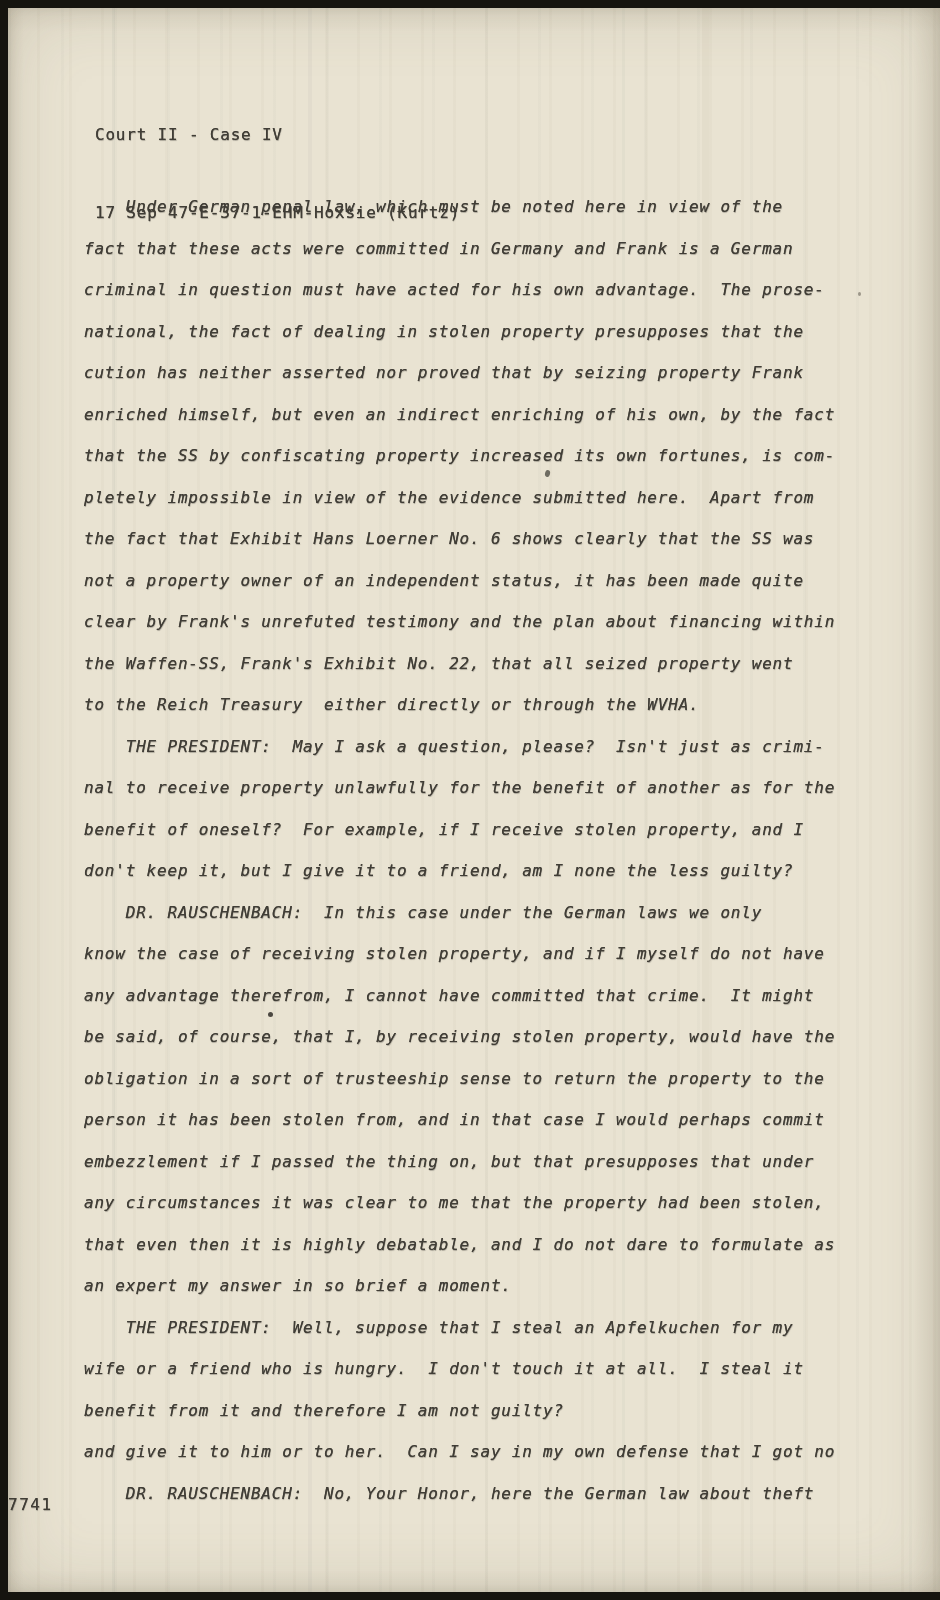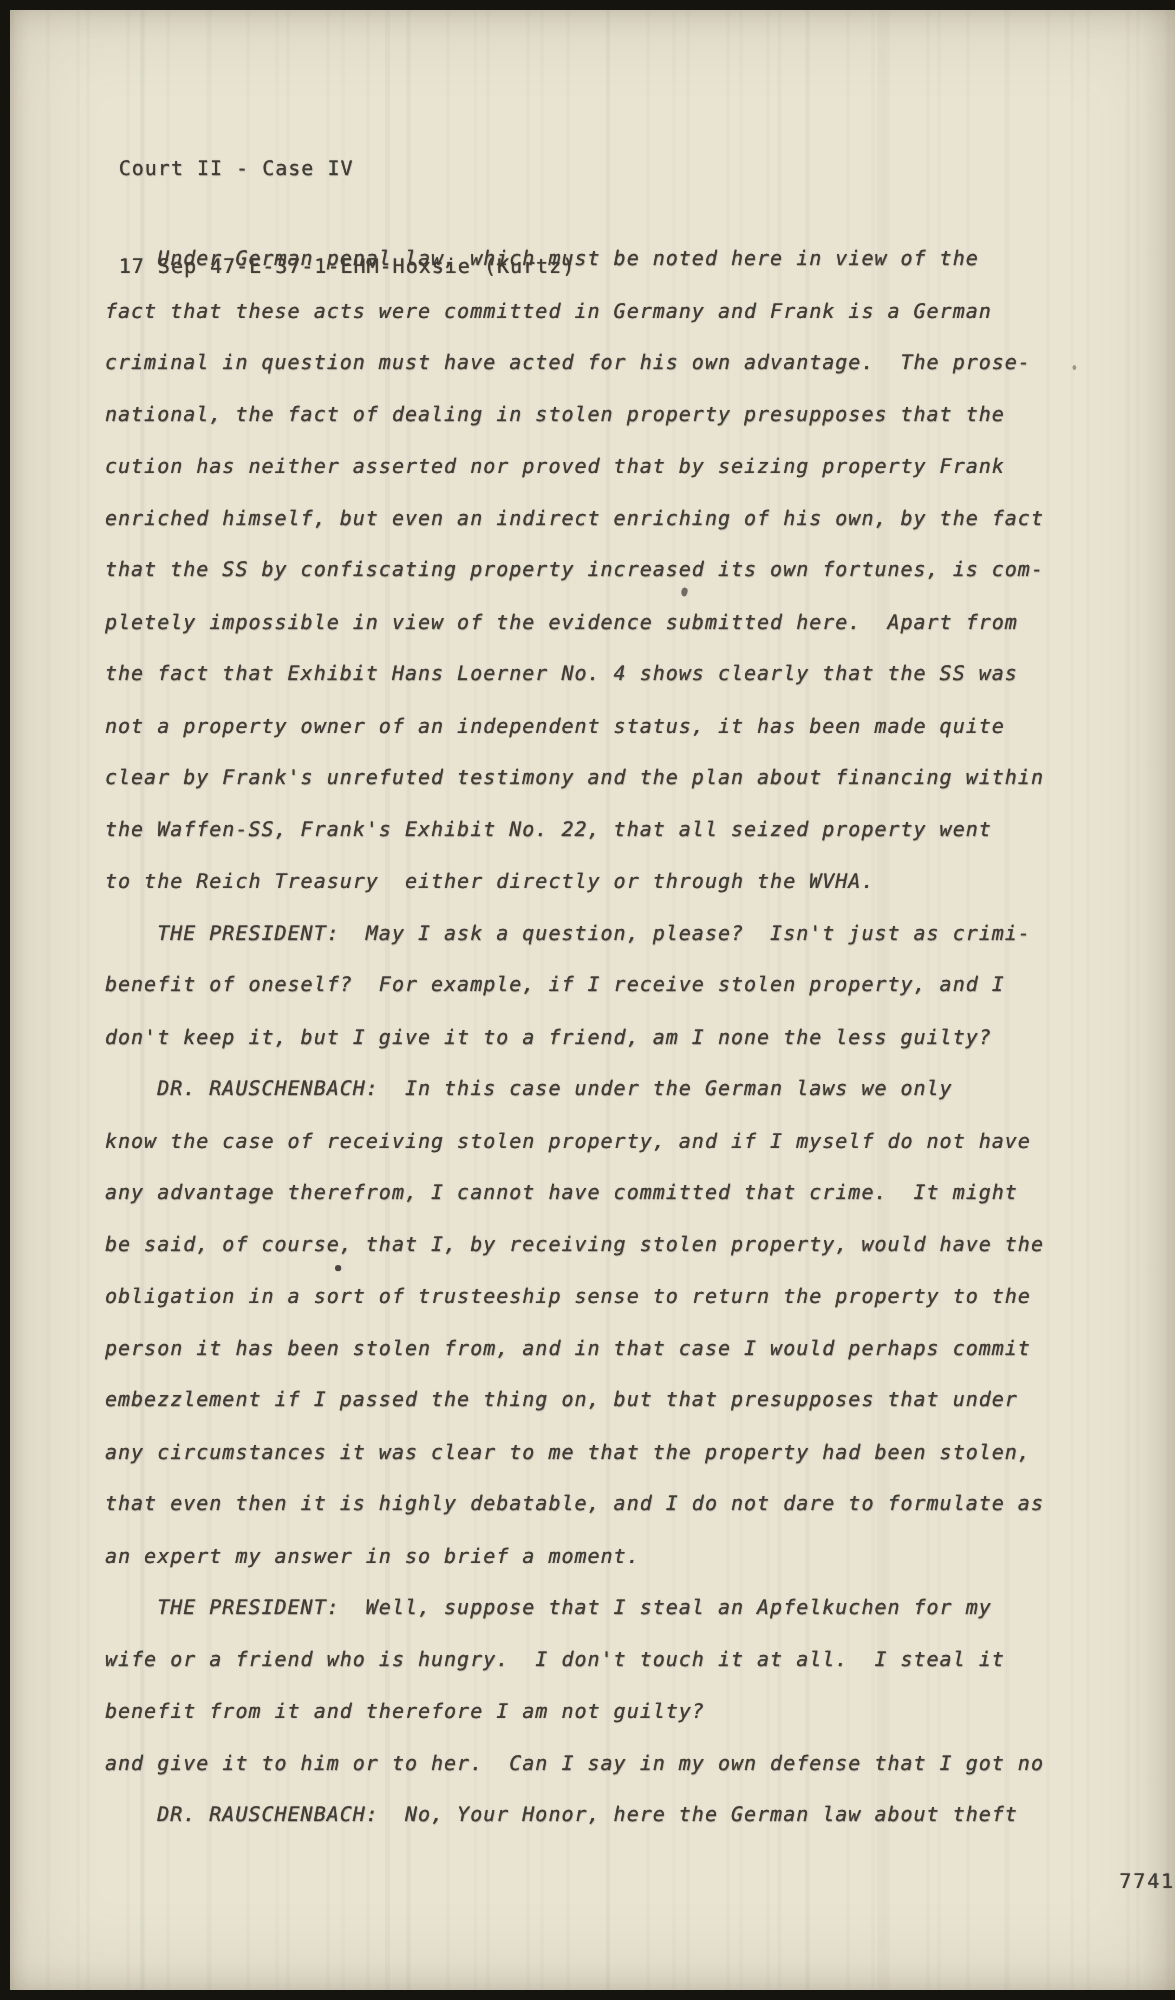--- a/index.html
+++ b/index.html
@@ -68,21 +68,21 @@
   }
   .doc-body .line {
     white-space: pre;
     height: 41.5px;
   }
   .page-number {
     position: absolute;
     left: 0;
     top: 1487px;
     width: 100%;
-    text-align: right;
+    text-align: left;
     font-size: 16px;
     letter-spacing: 1.5px;
   }
 </style>
 </head>
 <body>
 
 <div class="stage">
   <div class="paper">
 
@@ -101,26 +101,27 @@
 
     <div class="doc-body ink">
         <div class="line">    Under German penal law, which must be noted here in view of the</div>
         <div class="line">fact that these acts were committed in Germany and Frank is a German</div>
         <div class="line">criminal in question must have acted for his own advantage.  The prose-</div>
         <div class="line">national, the fact of dealing in stolen property presupposes that the</div>
         <div class="line">cution has neither asserted nor proved that by seizing property Frank</div>
         <div class="line">enriched himself, but even an indirect enriching of his own, by the fact</div>
         <div class="line">that the SS by confiscating property increased its own fortunes, is com-</div>
         <div class="line">pletely impossible in view of the evidence submitted here.  Apart from</div>
-        <div class="line">the fact that Exhibit Hans Loerner No. 4 shows clearly that the SS was</div>
+        <div class="line">the fact that Exhibit Hans Loerner No. 6 shows clearly that the SS was</div>
         <div class="line">not a property owner of an independent status, it has been made quite</div>
         <div class="line">clear by Frank's unrefuted testimony and the plan about financing within</div>
         <div class="line">the Waffen-SS, Frank's Exhibit No. 22, that all seized property went</div>
         <div class="line">to the Reich Treasury  either directly or through the WVHA.</div>
         <div class="line">    THE PRESIDENT:  May I ask a question, please?  Isn't just as crimi-</div>
+        <div class="line">nal to receive property unlawfully for the benefit of another as for the</div>
         <div class="line">benefit of oneself?  For example, if I receive stolen property, and I</div>
         <div class="line">don't keep it, but I give it to a friend, am I none the less guilty?</div>
         <div class="line">    DR. RAUSCHENBACH:  In this case under the German laws we only</div>
         <div class="line">know the case of receiving stolen property, and if I myself do not have</div>
         <div class="line">any advantage therefrom, I cannot have committed that crime.  It might</div>
         <div class="line">be said, of course, that I, by receiving stolen property, would have the</div>
         <div class="line">obligation in a sort of trusteeship sense to return the property to the</div>
         <div class="line">person it has been stolen from, and in that case I would perhaps commit</div>
         <div class="line">embezzlement if I passed the thing on, but that presupposes that under</div>
         <div class="line">any circumstances it was clear to me that the property had been stolen,</div>

